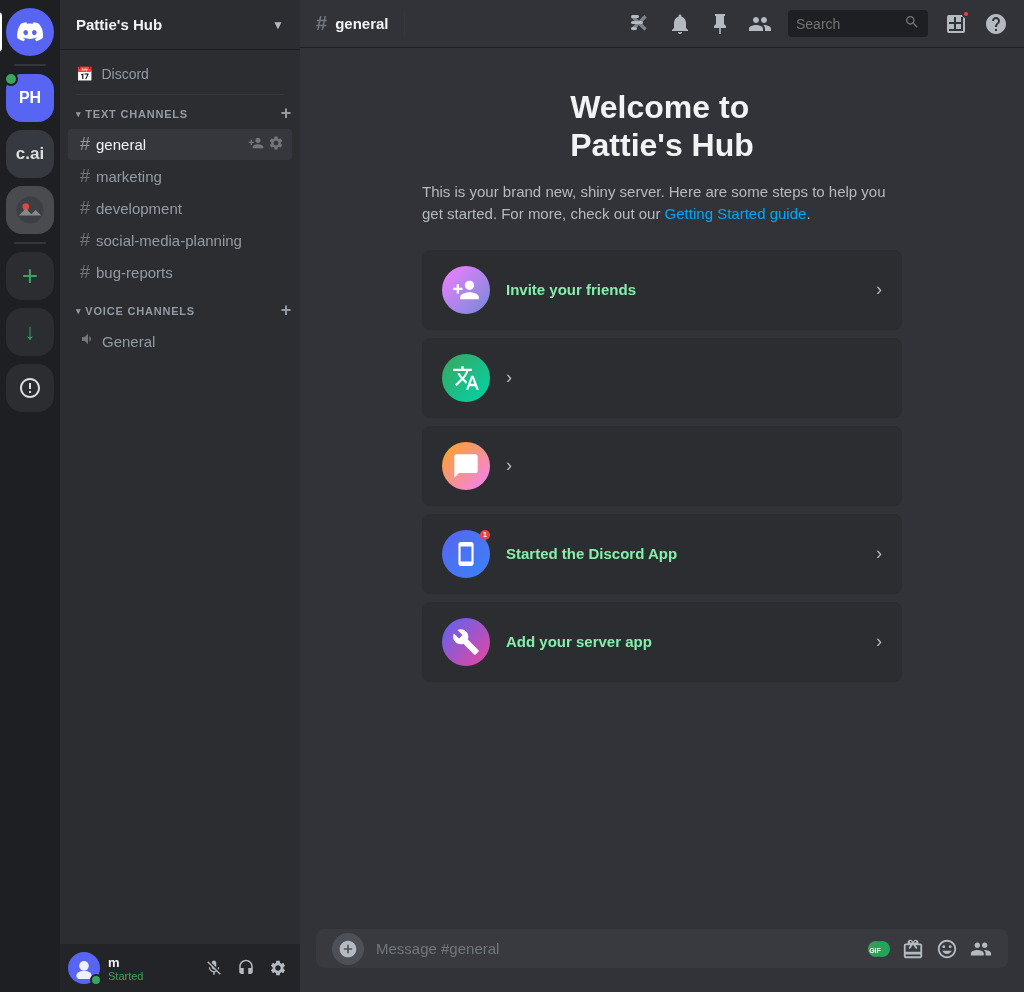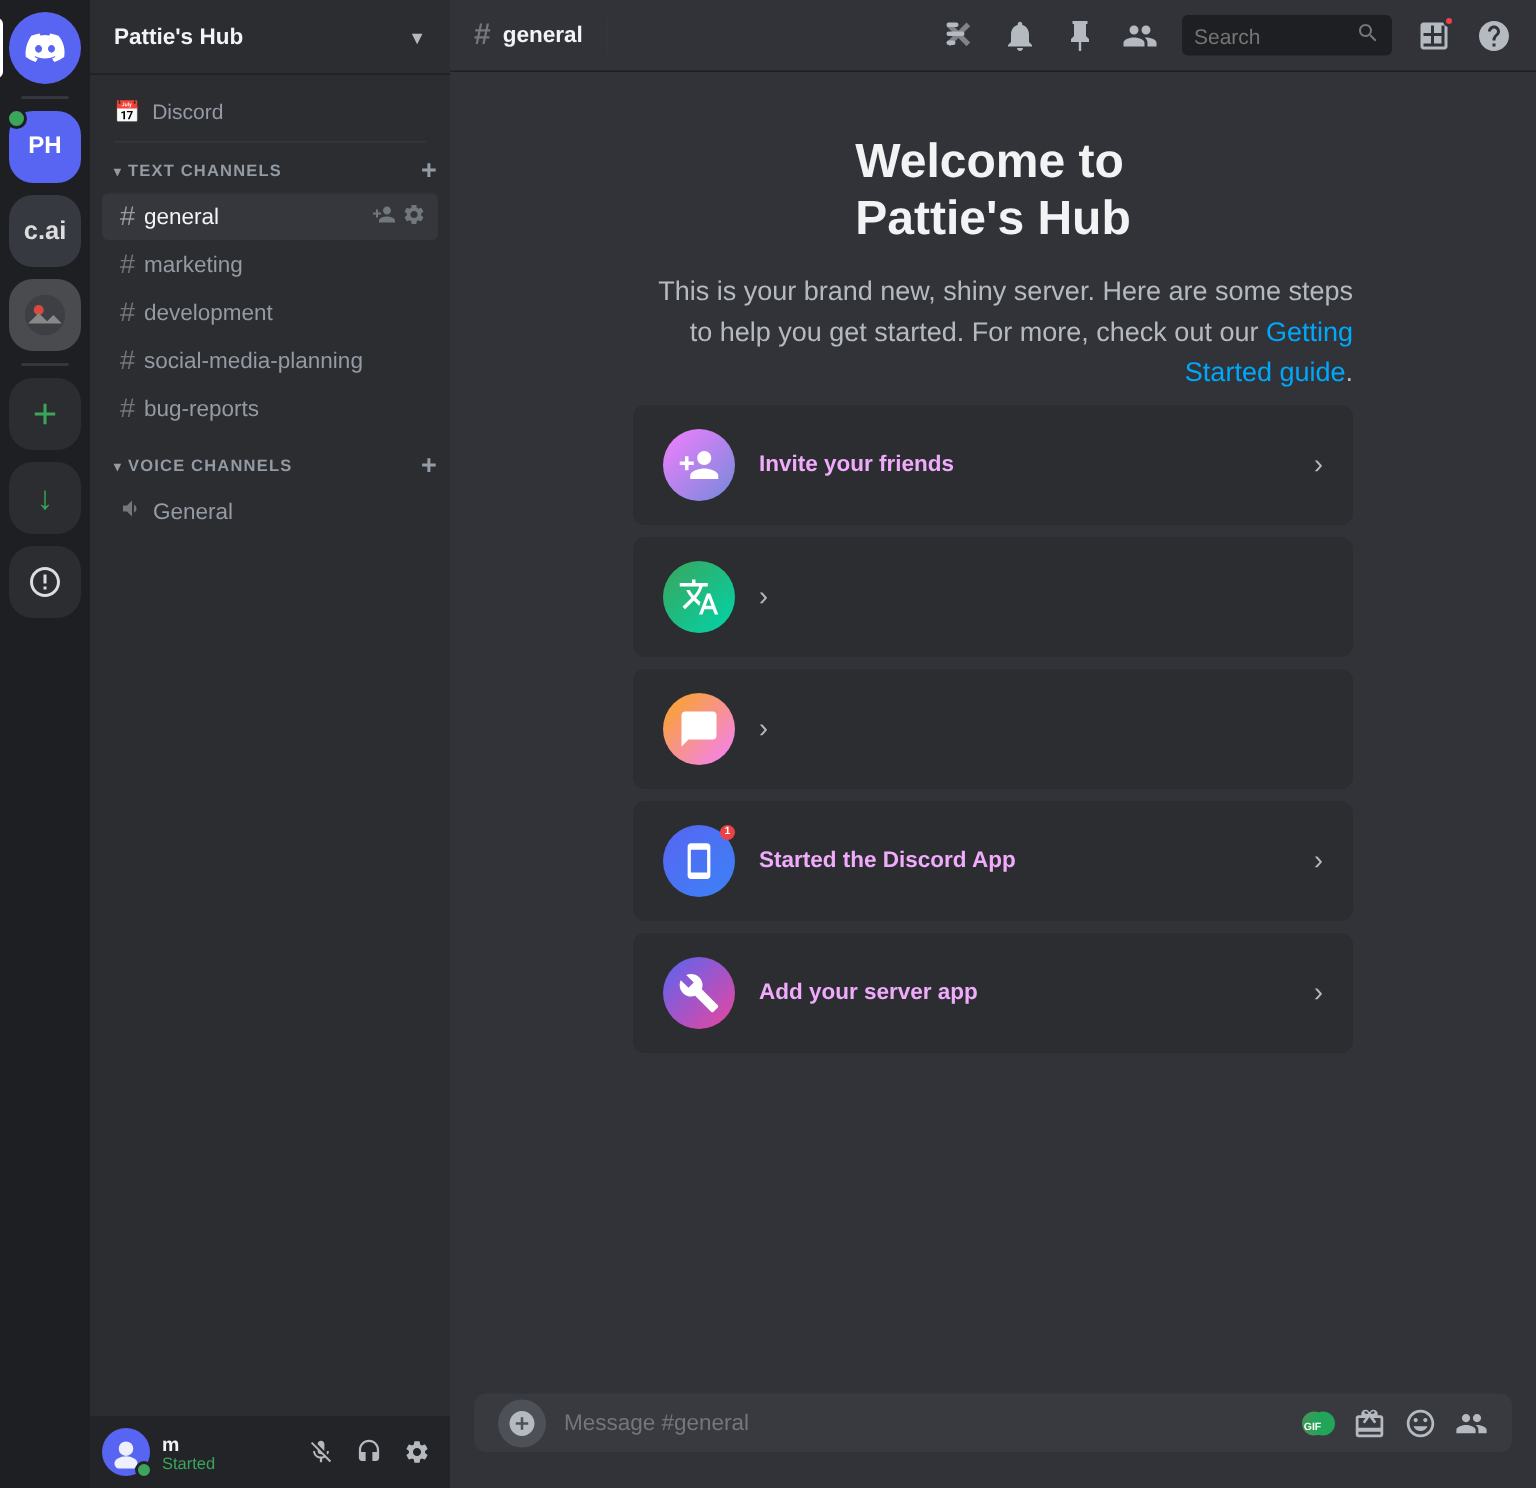--- a/index.html
+++ b/index.html
@@ -301,26 +301,26 @@
       padding: 40px 20px 20px;
     }
     .welcome-title {
       font-size: 32px;
       font-weight: 800;
       color: #f2f3f5;
       line-height: 1.2;
       margin-bottom: 16px;
     }
     .welcome-desc {
-      font-size: 18px;
+      font-size: 15px;
       color: #b5bac1;
-      text-align: right;
+      text-align: left;
       max-width: 480px;
       line-height: 1.5;
-      margin-bottom: 8px;
+      margin-bottom: 24px;
     }
     .welcome-desc a { color: #00a8fc; text-decoration: none; }
     .checklist {
       display: flex;
       flex-direction: column;
       gap: 8px;
       width: 100%;
       max-width: 480px;
     }
     .checklist-item {
@@ -345,21 +345,21 @@
     }
     .checklist-icon.invite { background: linear-gradient(135deg, #f47fff, #7289da); }
     .checklist-icon.personalize { background: linear-gradient(135deg, #3ba55c, #00d4aa); }
     .checklist-icon.message { background: linear-gradient(135deg, #faa61a, #f47fff); }
     .checklist-icon.download { background: linear-gradient(135deg, #5865f2, #7289da); }
     .checklist-icon.app { background: linear-gradient(135deg, #eb459e, #faa61a); }
     .checklist-label {
       flex: 1;
       font-size: 15px;
       font-weight: 600;
-      color: #f0abfc;
+      color: #86efac;
     }
     .checklist-chevron {
       color: #b5bac1;
       font-size: 18px;
     }
 
     
     .message-bar {
       padding: 0 16px 24px;
       flex-shrink: 0;

